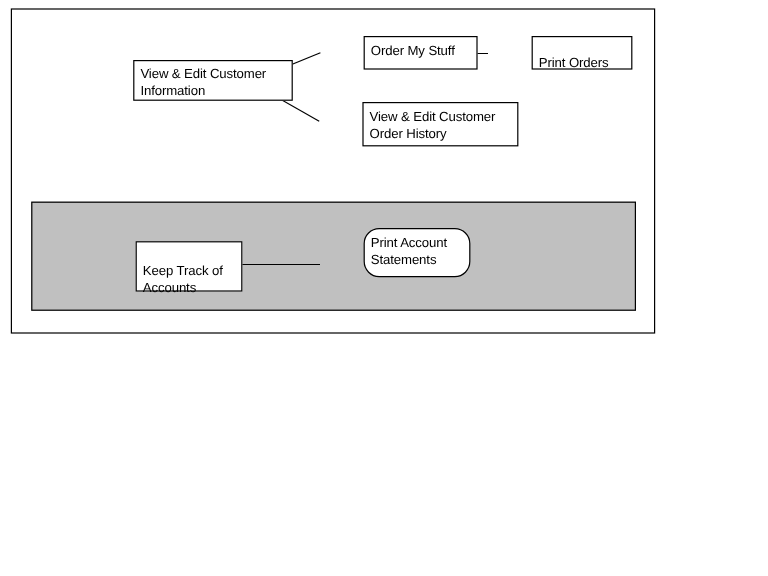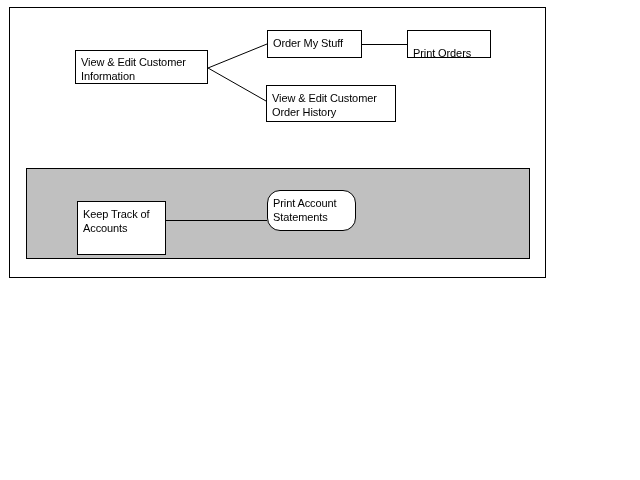--- a/index.html
+++ b/index.html
@@ -54,20 +54,21 @@
     position: absolute;
     background: #ffffff;
     border: 1px solid #000000;
     box-sizing: border-box;
     font-size: 11px;
     line-height: 14px;
     color: #000000;
     padding: 4px 5px 0 5px;
     white-space: pre-line;
     letter-spacing: -0.1px;
+    margin-left: 36px;
   }
 
   
   .connectors {
     position: absolute;
     left: 0;
     top: 0;
     width: 640px;
     height: 480px;
     pointer-events: none;
@@ -103,19 +104,19 @@
   <div class="node" style="left:75px; top:50px; width:133px; height:34px;">View &amp; Edit Customer
 Information</div>
 
   <div class="node" style="left:267px; top:30px; width:95px; height:28px; padding-top:5px;">Order My Stuff</div>
 
   <div class="node" style="left:407px; top:30px; width:84px; height:28px; padding-top:15px;">Print Orders</div>
 
   <div class="node" style="left:266px; top:85px; width:130px; height:37px; padding-top:5px;">View &amp; Edit Customer
 Order History</div>
 
-  <div class="node" style="left:77px; top:201px; width:89px; height:54px; padding-top:5px;">Keep Track of
+  <div class="node" style="left:77px; top:201px; width:89px; height:42px; padding-top:17px;">Keep Track of
 Accounts</div>
 
   <div class="node" style="left:267px; top:190px; width:89px; height:41px; padding-top:5px;border-radius:13px;">Print Account
 Statements</div>
 
 </div>
 
 </body></html>

